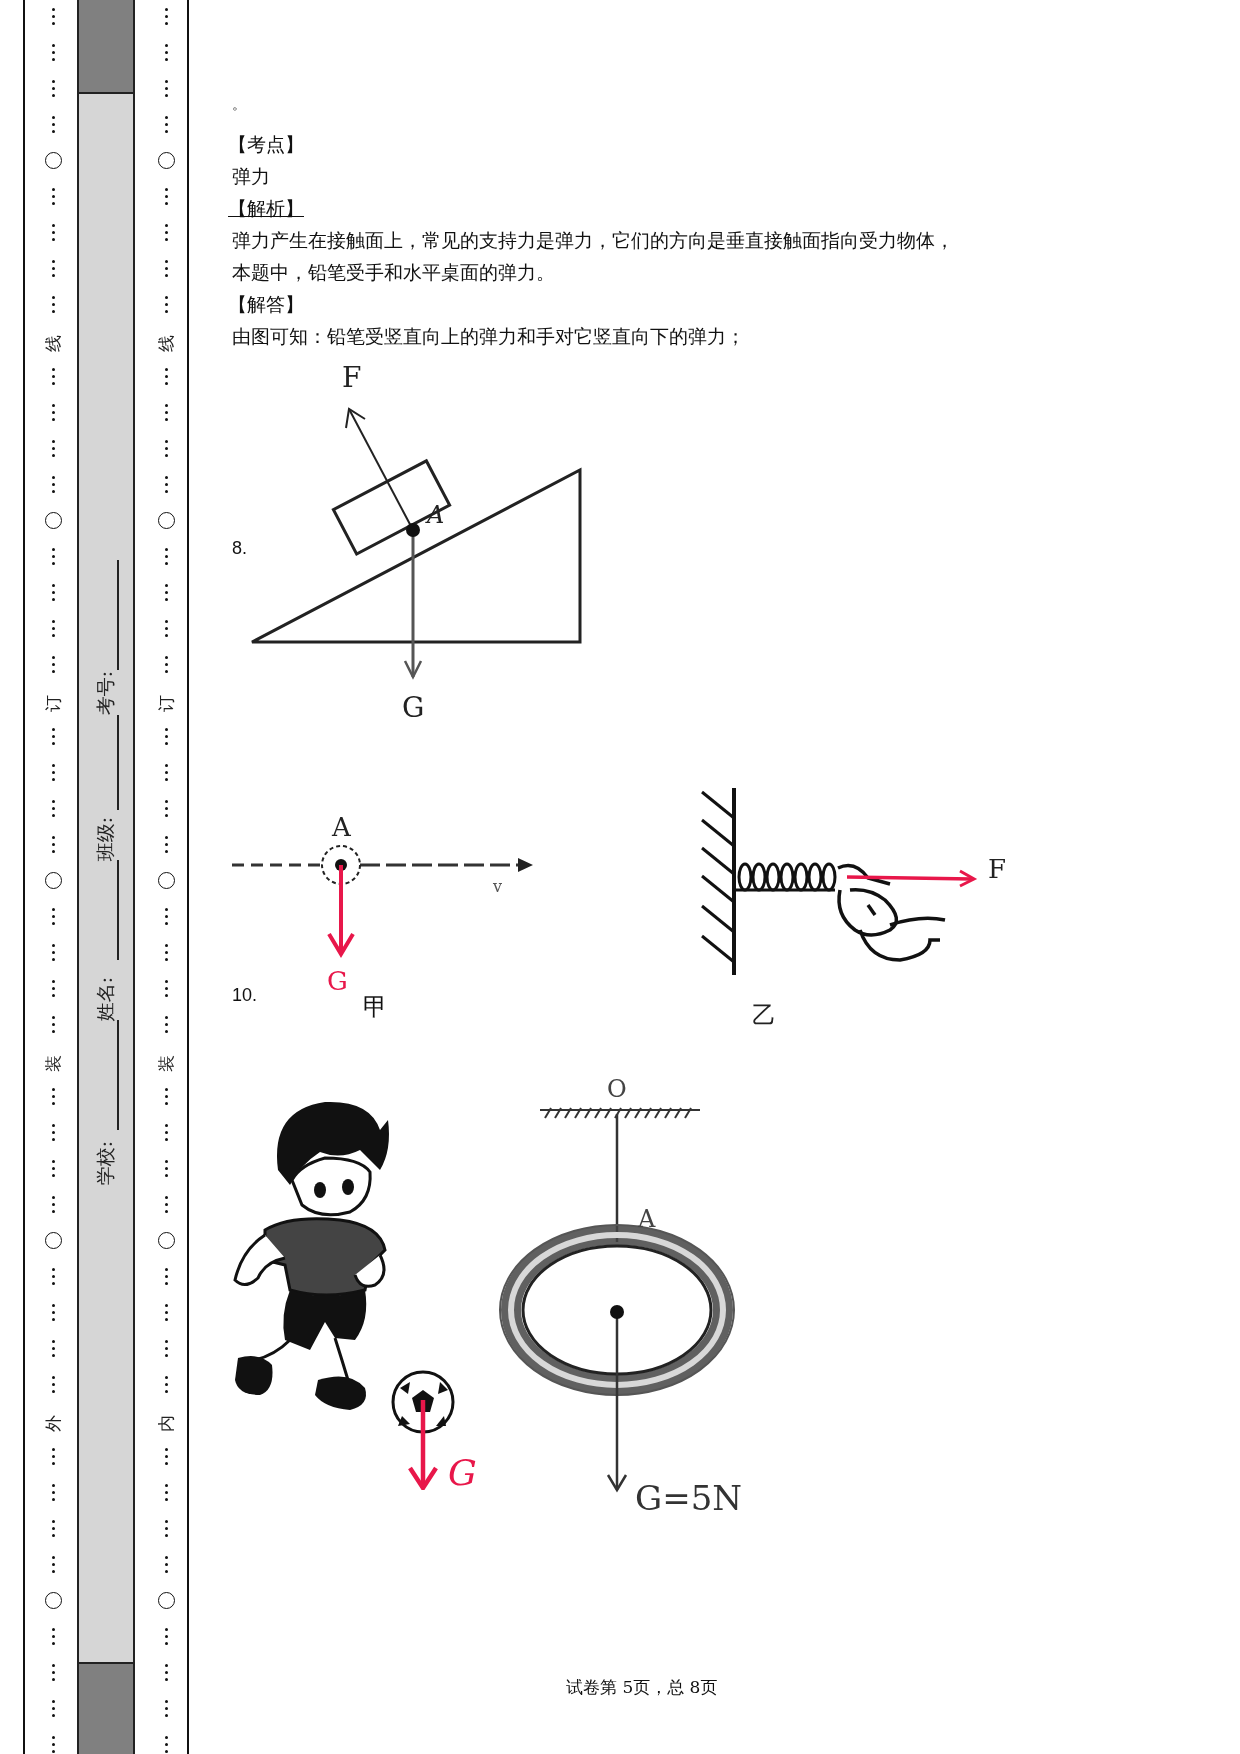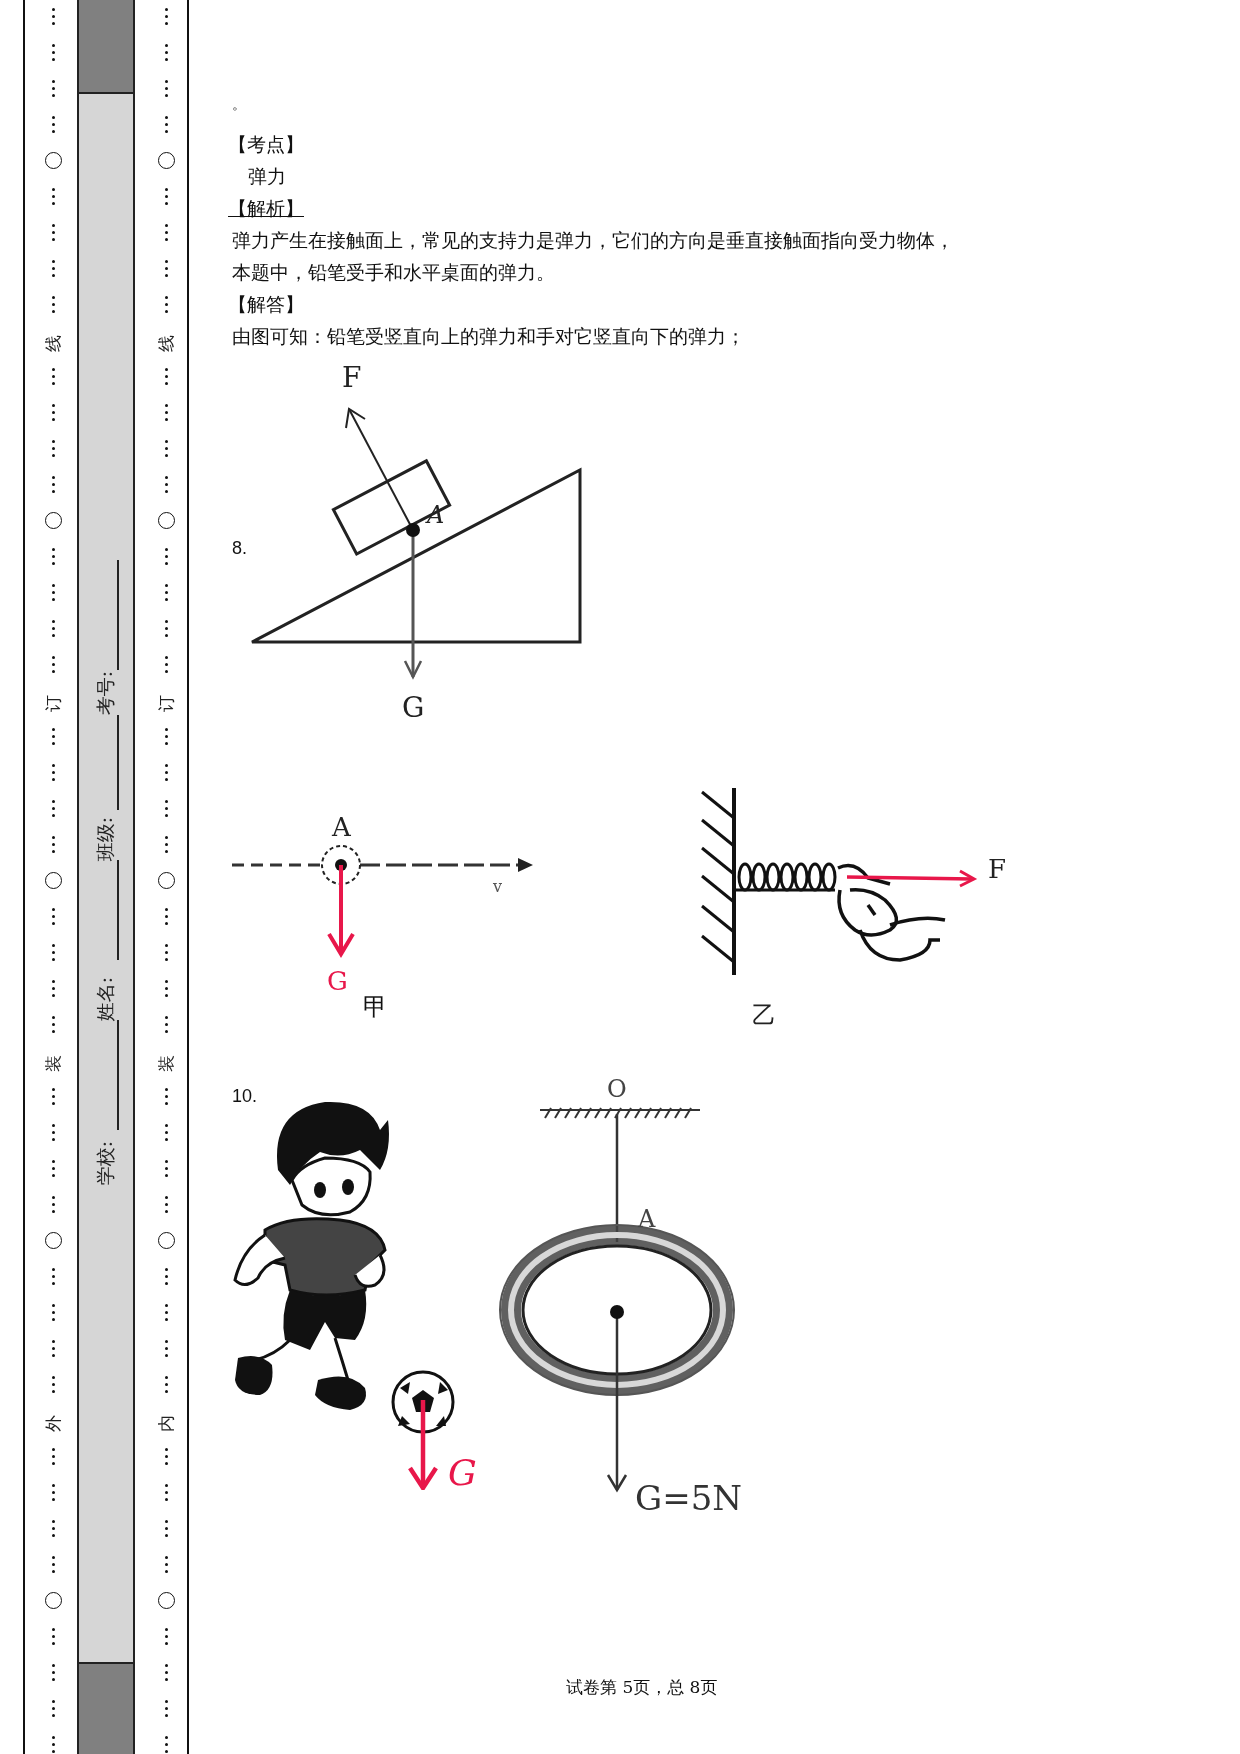--- a/index.html
+++ b/index.html
@@ -656,21 +656,21 @@
     <span class="lbl">姓名:</span>
   </div>
   <div class="uline" style="top:1020px;height:110px;"></div>
   <div class="student" style="top:1150px;">
     <span class="lbl">学校:</span>
   </div>
 </div>
 
 <div class="abs txt" style="left:232px;top:96px;font-size:14px;line-height:16px;">。</div>
 <div class="abs txt" style="left:228px;top:128px;">【考点】</div>
-<div class="abs txt" style="left:248px;top:160px;">弹力</div>
+<div class="abs txt" style="left:232px;top:160px;">弹力</div>
 <div class="abs txt" style="left:228px;top:192px;text-decoration:underline;">【解析】</div>
 <div class="abs txt" style="left:232px;top:224px;">弹力产生在接触面上，常见的支持力是弹力，它们的方向是垂直接触面指向受力物体，</div>
 <div class="abs txt" style="left:232px;top:256px;">本题中，铅笔受手和水平桌面的弹力。</div>
 <div class="abs txt" style="left:228px;top:288px;">【解答】</div>
 <div class="abs txt" style="left:232px;top:320px;">由图可知：铅笔受竖直向上的弹力和手对它竖直向下的弹力；</div>
 
 <div class="abs num" style="left:232px;top:538px;">8.</div>
 <svg class="abs" style="left:230px;top:365px;" width="370" height="360" viewBox="0 0 370 360">
 
   <polygon points="22,277 350,105 350,277" fill="none" stroke="#222" stroke-width="3"></polygon>
@@ -733,21 +733,21 @@
     <path d="M170,150 Q180,180 210,180 Q240,175 240,160 L250,160"></path>
     <path d="M200,145 Q230,135 255,140"></path>
     <path d="M178,125 L185,135"></path>
   </g>
   <line x1="157" y1="97" x2="282" y2="99" stroke="#e8174a" stroke-width="3.5"></line>
   <polyline points="270,91 284,99 270,106" fill="none" stroke="#e8174a" stroke-width="3"></polyline>
   <text x="298" y="98" font-size="26" fill="#222">F</text>
   <text x="62" y="243" font-size="24" fill="#222">乙</text>
 </svg>
 
-<div class="abs num" style="left:232px;top:1086px;text-align:center;">10.</div>
+<div class="abs num" style="left:232px;top:985px;text-align:center;">10.</div>
 
 <svg class="abs" style="left:230px;top:1090px;" width="270" height="400" viewBox="0 0 270 400">
   <g>
 
     <path d="M48,80 Q40,20 95,12 Q140,10 150,40 L158,30 Q162,60 150,80 Q140,70 130,60 Q110,70 90,62 Q70,75 60,95 Z" fill="#111"></path>
 
     <path d="M62,90 Q70,75 95,68 Q130,68 140,82 Q142,110 120,122 Q90,130 72,115 Z" fill="#fff" stroke="#111" stroke-width="3"></path>
     <ellipse cx="90" cy="100" rx="6" ry="8" fill="#111"></ellipse>
     <ellipse cx="118" cy="97" rx="6" ry="8" fill="#111"></ellipse>
 

